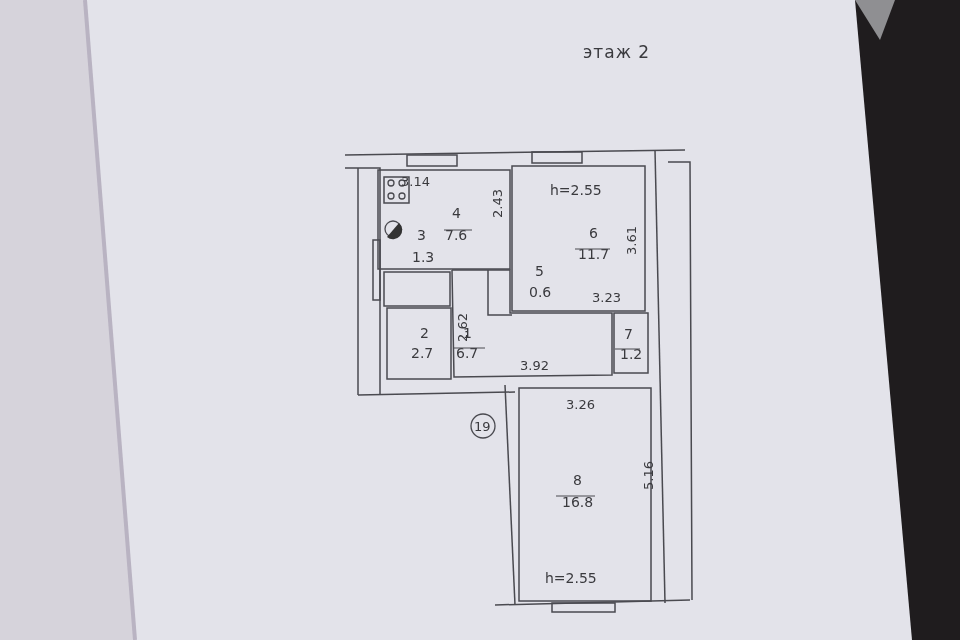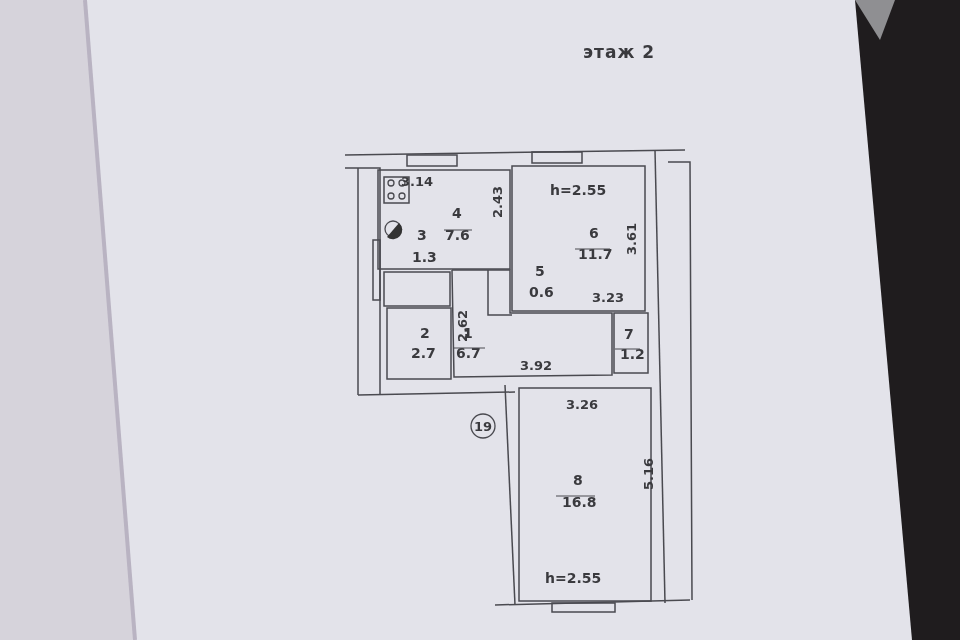--- a/index.html
+++ b/index.html
@@ -2,21 +2,21 @@
 <html><head>
 <meta charset="utf-8">
 <style>
   html, body { margin:0; padding:0; }
   body {
     width:960px; height:640px; overflow:hidden; position:relative;
     background:#2a2628;
     font-family: "DejaVu Sans", sans-serif;
   }
   .sheet {
-    position:absolute; left:0; top:0; width:960px; height:640px;font-weight:bold;
+    position:absolute; left:0; top:0; width:960px; height:640px;
   }
   .dark-right {
     position:absolute; right:0; top:0; width:120px; height:640px; background:#1f1c1e;
   }
   svg text { font-family: "DejaVu Sans", sans-serif; fill:#3a3a3e; }
   .title-text { font-size:17px; letter-spacing:1px; }
   .lbl { font-size:14px; }
   .dim { font-size:13px; }
 </style>
 </head>

